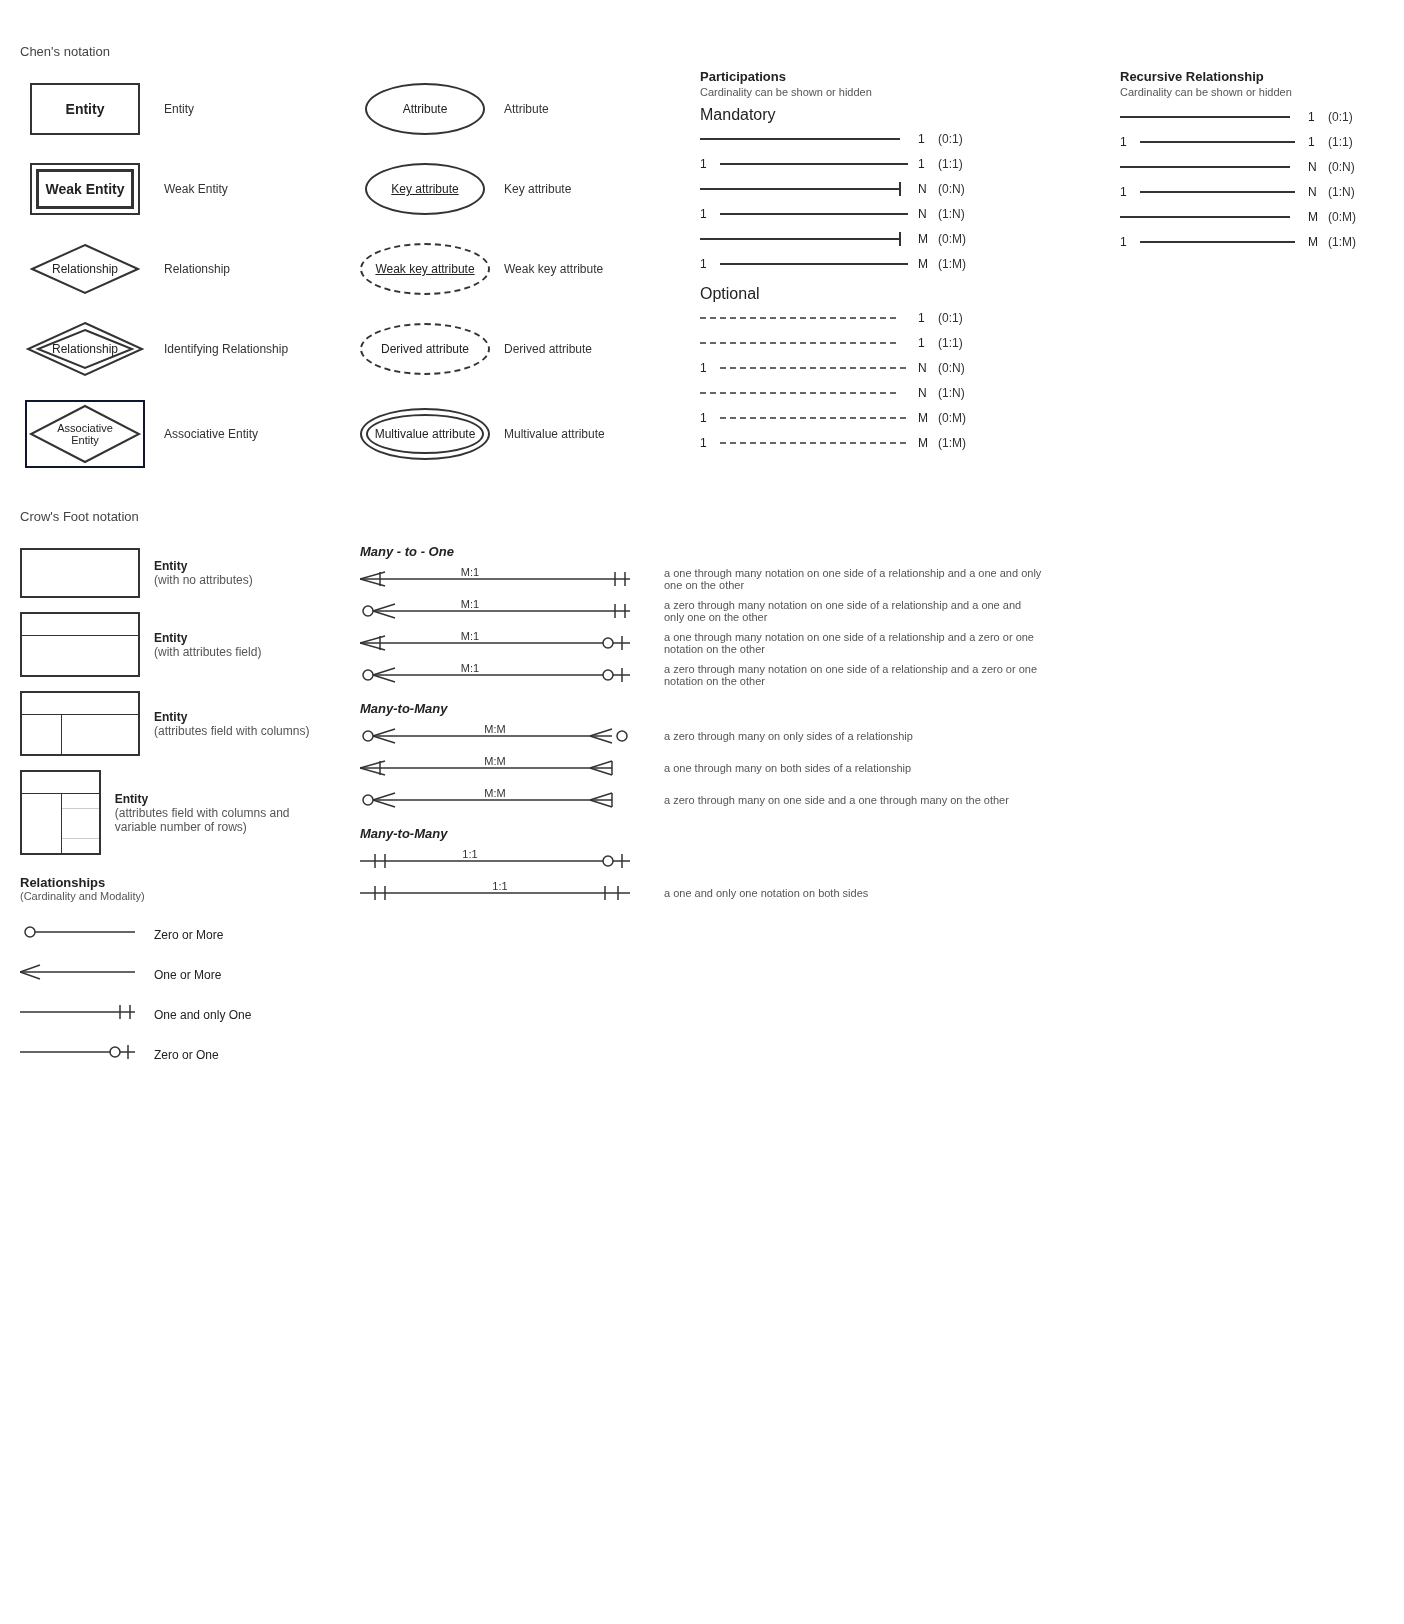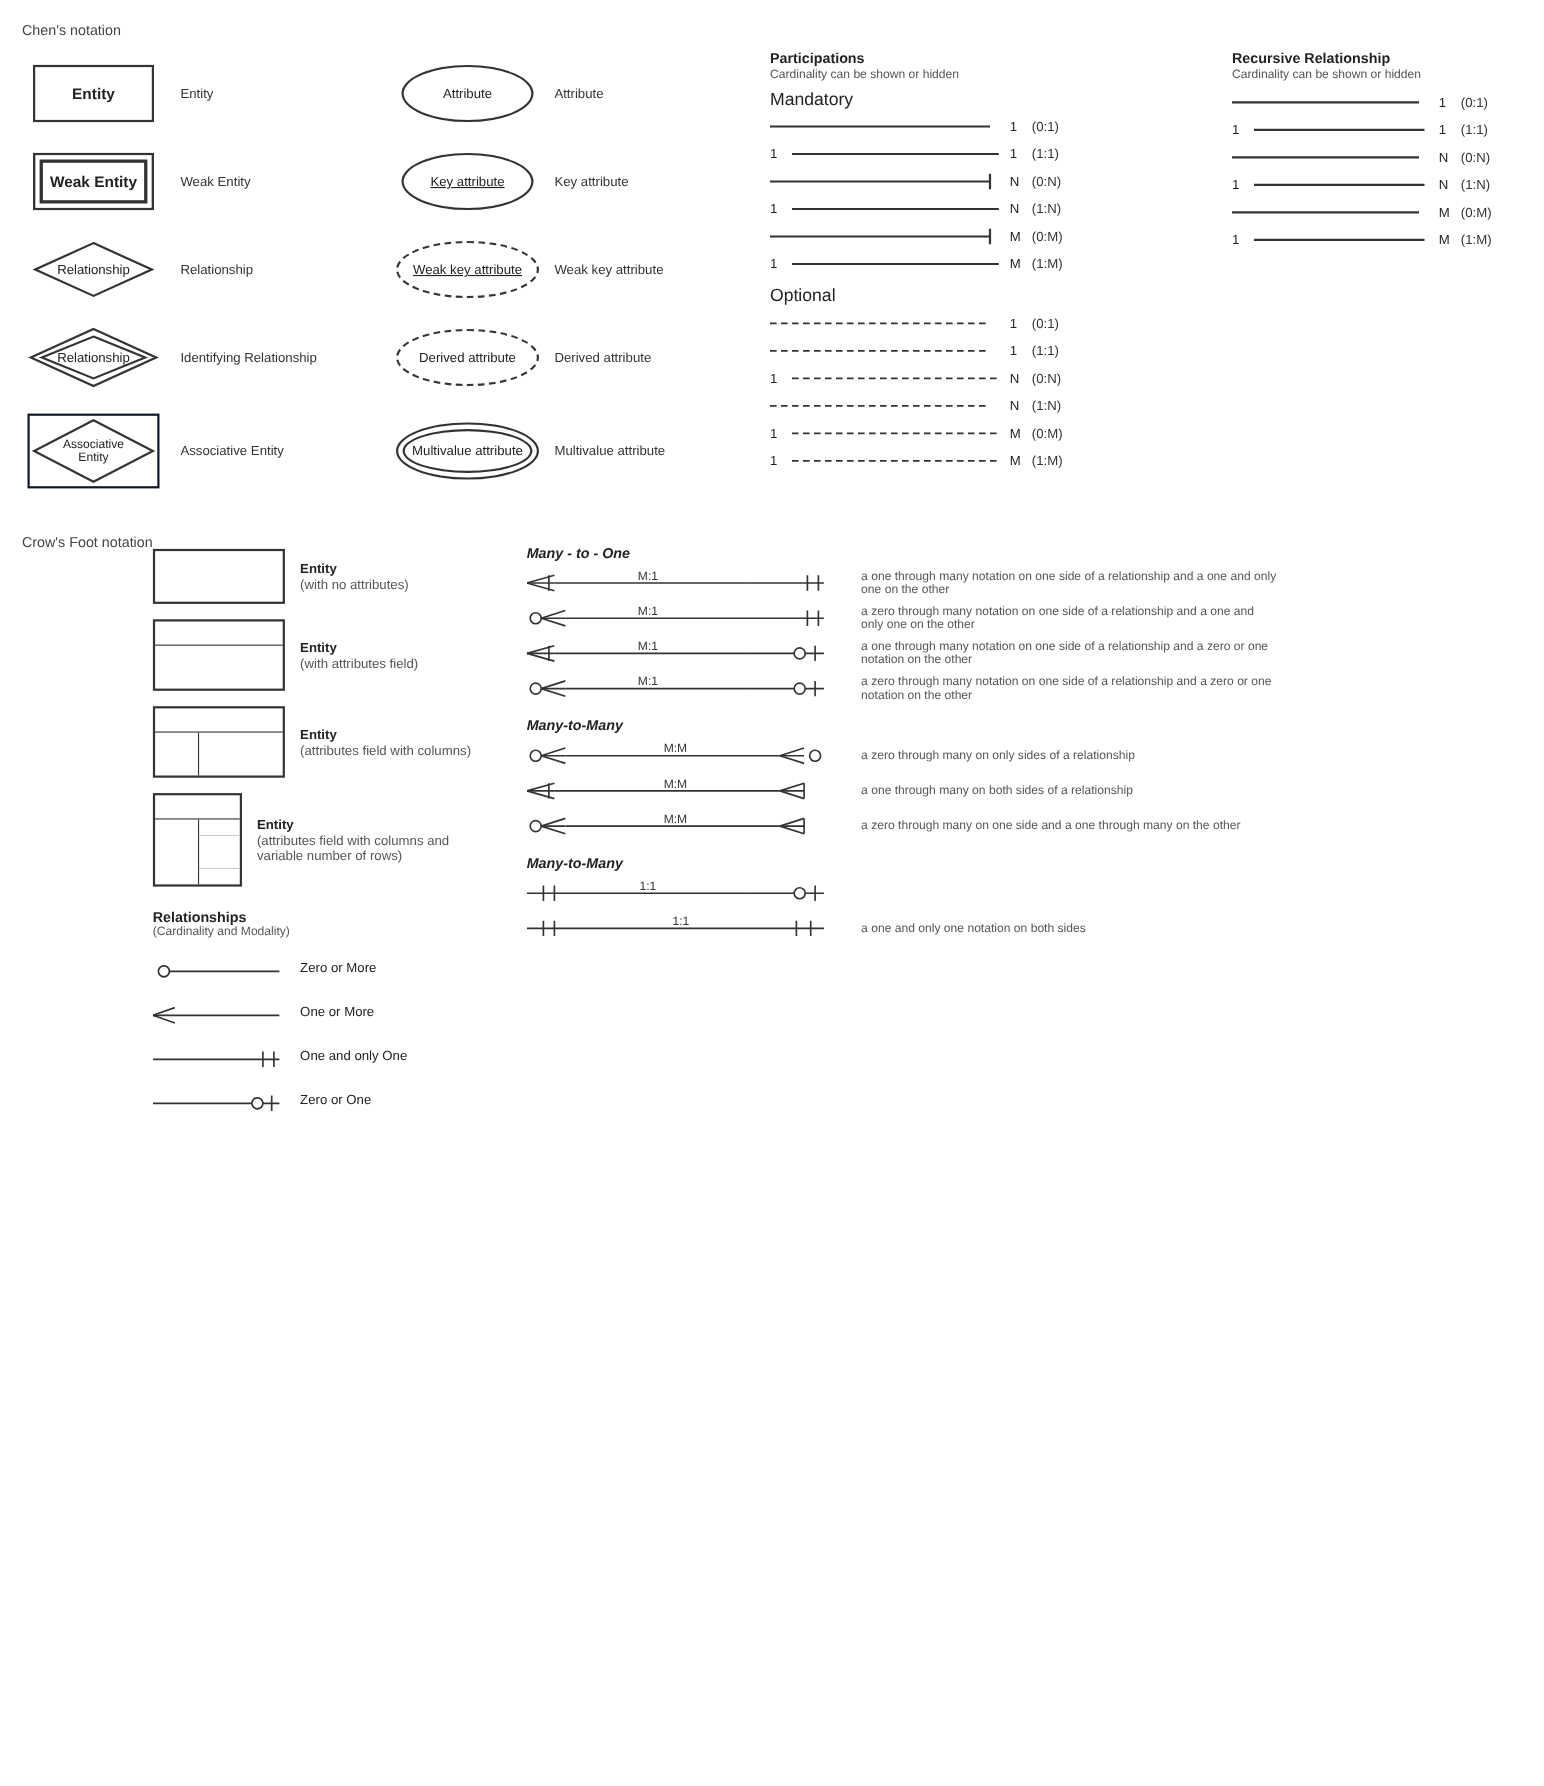--- a/index.html
+++ b/index.html
@@ -17,20 +17,21 @@
       display: flex;
       flex-direction: column;
       gap: 30px;
     }
 
     
     .chens-section {
       display: flex;
       flex-direction: column;
       gap: 0;
+      margin-top: 24px;
     }
 
     .section-title {
       font-size: 13px;
       color: #444;
       margin-bottom: 10px;
     }
 
     .chens-left {
       display: flex;
@@ -291,21 +292,21 @@
     }
     .recursive-sub {
       font-size: 11px;
       color: #555;
       margin-bottom: 8px;
     }
 
     
     .crows-section {
       display: flex;
-      flex-direction: row;
+      flex-direction: column;
     }
 
     .crows-grid {
       display: flex;
       flex-direction: row;
       gap: 40px;
       align-items: flex-start;
     }
 
     .crows-left {
@@ -434,21 +435,21 @@
       font-weight: bold;
     }
     .cf-legend-sub {
       font-size: 11px;
       color: #555;
       margin-bottom: 10px;
     }
 
     .cf-legend-row {
       display: flex;
-      align-items: flex-start;
+      align-items: flex-end;
       gap: 14px;
       margin: 20px 0;
     }
 
     .cf-legend-label {
       font-size: 12px;
       min-width: 100px;
     }
 
   </style>

